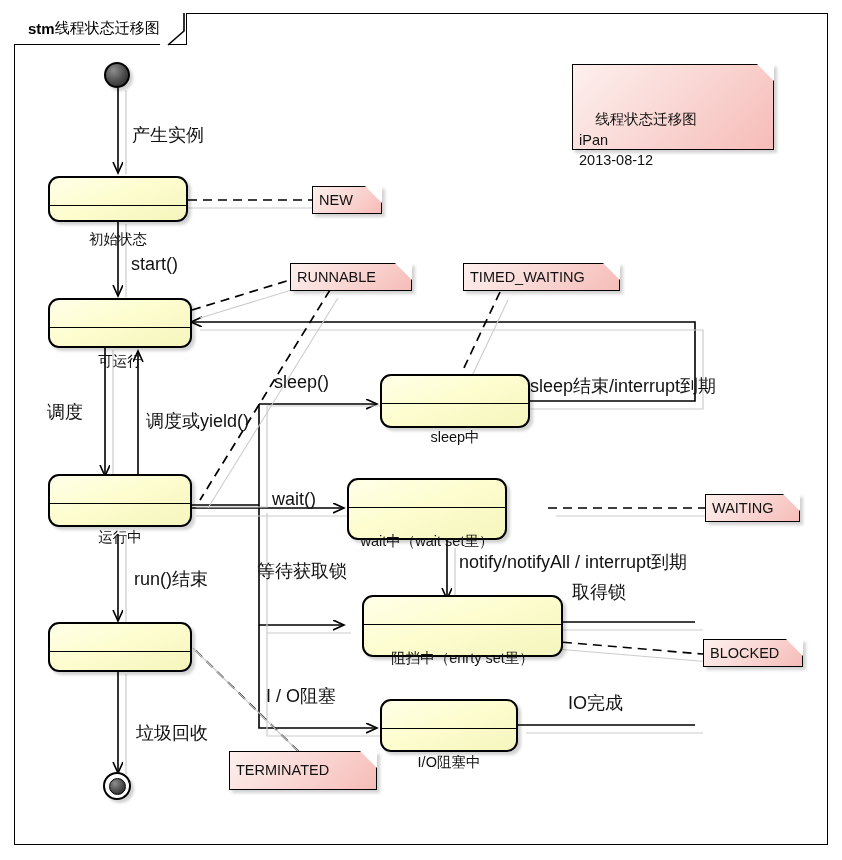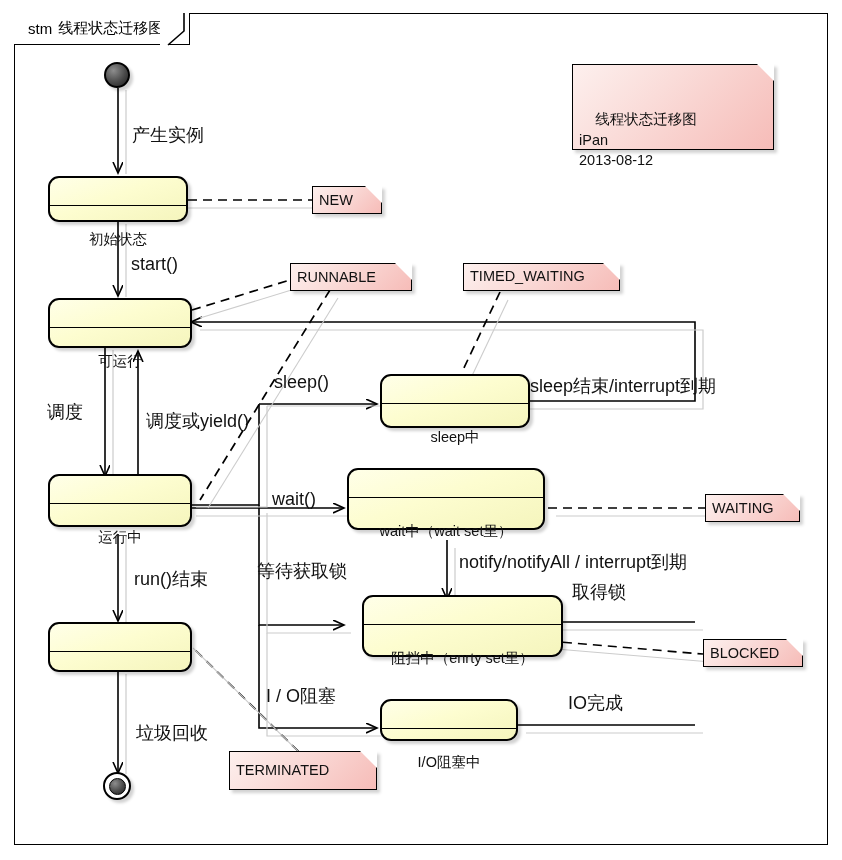--- a/index.html
+++ b/index.html
@@ -9,21 +9,21 @@
   svg#wires{position:absolute;left:0;top:0;width:842px;height:860px;}
 
   
   .frame{position:absolute;left:14px;top:13px;width:814px;height:832px;
          border:1.6px solid #000;box-sizing:border-box;background:transparent;}
   .frame-title{position:absolute;left:14px;top:13px;height:32px;
        border-right:1.6px solid #000;border-bottom:1.6px solid #000;
        background:#fff;box-sizing:border-box;
        padding:0 26px 0 14px;display:flex;align-items:center;
        font-size:15px;color:#000;white-space:nowrap;}
-  .frame-title .tag{font-weight:normal;margin-right:6px;}
+  .frame-title .tag{font-weight:bold;}
 
   
   .state{position:absolute;box-sizing:border-box;border:2px solid #000;
          border-radius:11px;
          background:linear-gradient(160deg,#ffffe8 0%,#fdfdd0 45%,#f5f5bd 100%);
          box-shadow:3px 3px 3px rgba(0,0,0,.18);}
   .state .sname{position:absolute;left:0;right:0;top:0;height:27px;
          display:flex;align-items:center;justify-content:center;
          font-size:14.5px;color:#111;white-space:nowrap;margin-top:48px;}
   .state .sdiv{position:absolute;left:0;right:0;top:27px;height:0;
@@ -175,46 +175,46 @@
 
   <div class="state" style="left:48px;top:622px;width:144px;height:50px">
     <div class="sdiv"></div>
   </div>
 
   <div class="state" style="left:380px;top:374px;width:150px;height:54px">
     <div class="sname">sleep中</div>
     <div class="sdiv"></div>
   </div>
 
-  <div class="state" style="left:347px;top:468px;width:198px;height:62px">
+  <div class="state" style="left:347px;top:478px;width:160px;height:62px">
     <div class="sname">wait中（wait set里）</div>
     <div class="sdiv"></div>
   </div>
 
   <div class="state" style="left:362px;top:595px;width:201px;height:62px">
     <div class="sname">阻挡中（enrty set里）</div>
     <div class="sdiv"></div>
   </div>
 
-  <div class="state" style="left:380px;top:699px;width:138px;height:42px">
+  <div class="state" style="left:380px;top:699px;width:138px;height:53px">
     <div class="sname">I/O阻塞中</div>
     <div class="sdiv"></div>
   </div>
 
   <div class="note" style="left:312px;top:186px;width:70px;height:28px;display:flex;align-items:center">
     <div class="foldline"></div>
     <span>NEW</span>
   </div>
 
   <div class="note" style="left:290px;top:263px;width:122px;height:28px;display:flex;">
     <div class="foldline"></div>
     <span>RUNNABLE</span>
   </div>
 
-  <div class="note" style="left:463px;top:263px;width:157px;height:28px;display:flex;align-items:flex-end">
+  <div class="note" style="left:463px;top:263px;width:157px;height:28px;display:flex;align-items:center">
     <div class="foldline"></div>
     <span>TIMED_WAITING</span>
   </div>
 
   <div class="note" style="left:705px;top:494px;width:95px;height:28px;display:flex;align-items:center">
     <div class="foldline"></div>
     <span>WAITING</span>
   </div>
 
   <div class="note" style="left:703px;top:639px;width:100px;height:28px;display:flex;align-items:center">

